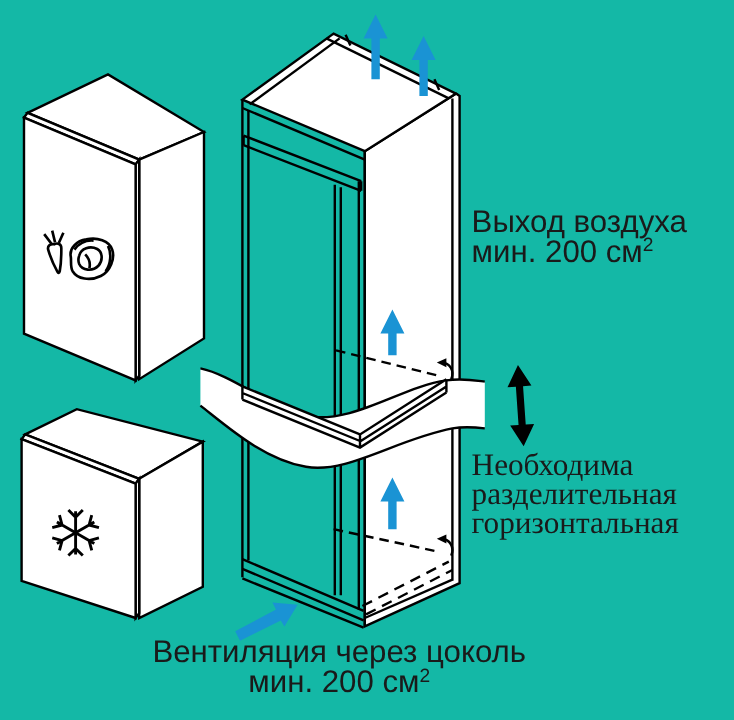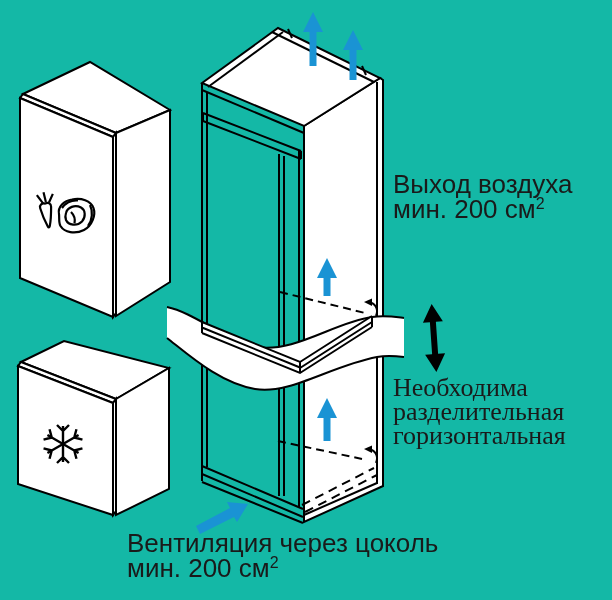--- a/index.html
+++ b/index.html
@@ -126,18 +126,18 @@
     <div>Выход воздуха</div>
     <div><span>мин. 200 см</span><sup>2</sup></div>
   </div>
 
   <div class="label" id="partition-label" style="left:393px;top:376px;font-family:Liberation Serif, serif;">
     <div>Необходима</div>
     <div>разделительная</div>
     <div>горизонтальная</div>
   </div>
 
-  <div class="label" id="base-label" style="left:127px;top:531px;">
+  <div class="label" id="base-label" style="left:127px;top:531px;text-align:center;">
     <div>Вентиляция через цоколь</div>
     <div><span>мин. 200 см</span><sup>2</sup></div>
   </div>
 
 </div>
 
 </body></html>

